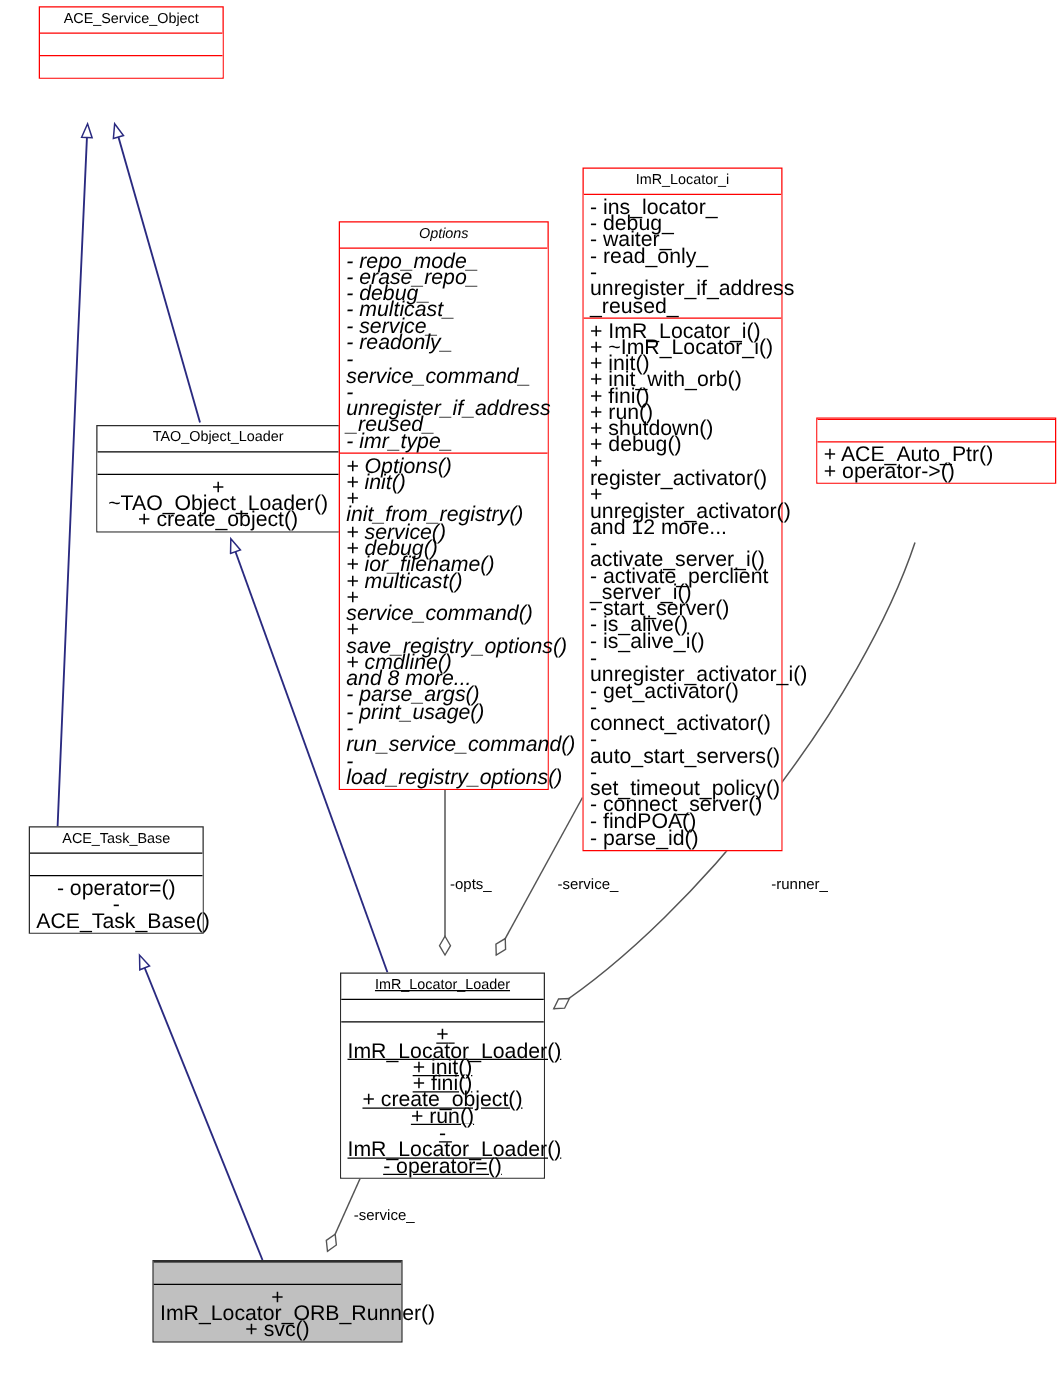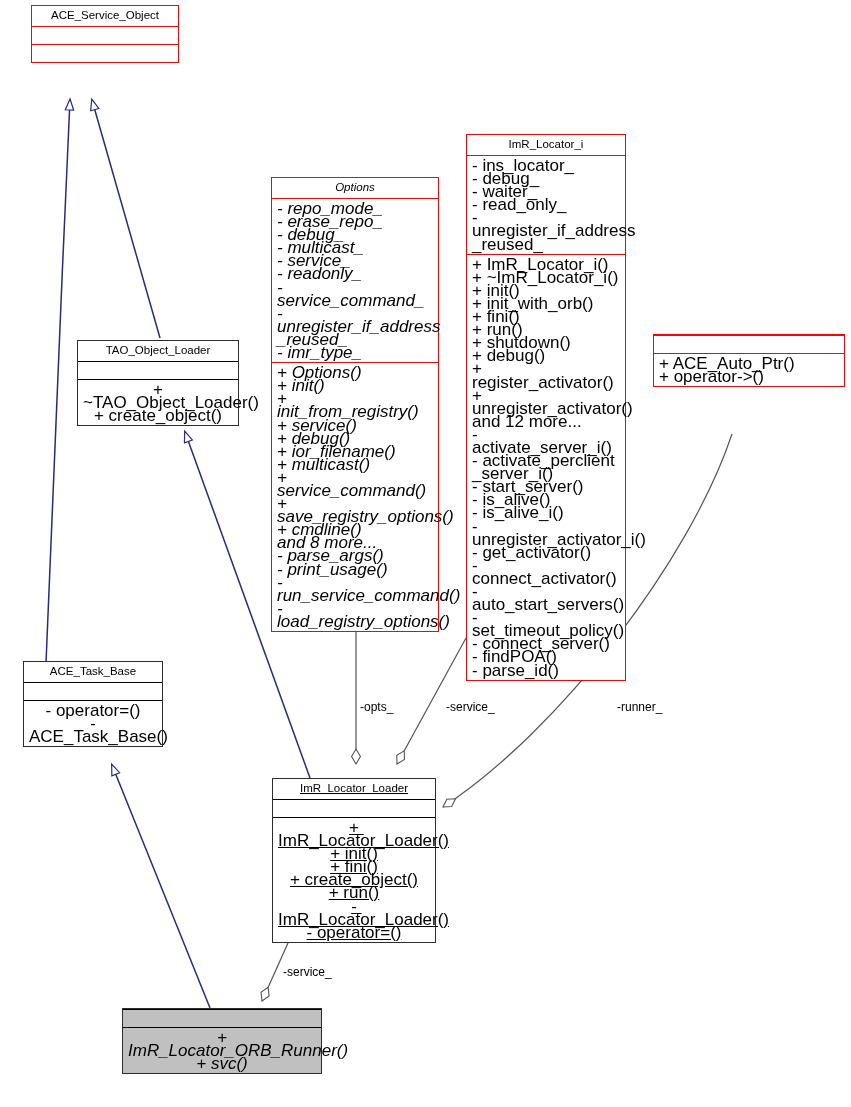--- a/index.html
+++ b/index.html
@@ -25,21 +25,21 @@
   }
   .uml-class {
     position: absolute;
     box-sizing: border-box;
     border: 1px solid #ff0000;
     background: #ffffff;
     z-index: 5;
   }
   .uml-class.black-border { border: 1px solid #2d2d2d; }
   .uml-class.gray-fill { background: #c0c0c0; }
-  .uml-class.gray-fill .sec { background: #c0c0c0; font-style: italic; }
+  .uml-class.gray-fill .sec { background: #c0c0c0; }
   .cls-title {
     box-sizing: border-box;
     text-align: center;
     font-size: 11.5px;
     color: #000000;
     padding: 3px 4px 4px 4px;
     line-height: 13px;
     white-space: pre-line;
   }
   .sec {
@@ -93,21 +93,21 @@
 
     <path d="M 288,943 L 262,1001" fill="none" stroke="#555555" stroke-width="1.2" marker-end="url(#agg-diamond-open)"></path>
   </svg>
 
   <div class="uml-class" style="left:5px; top:5px; width:148px;margin-left:26px;">
     <div class="cls-title">ACE_Service_Object</div>
     <div class="sec empty"></div>
     <div class="sec empty"></div>
   </div>
 
-  <div class="uml-class black-border" style="left:77px; top:340px; width:162px;">
+  <div class="uml-class black-border" style="left:77px; top:340px; width:195px;">
     <div class="cls-title">TAO_Object_Loader</div>
     <div class="sec empty"></div>
     <div class="sec">
         <div class="row">+ ~TAO_Object_Loader()</div>
         <div class="row">+ create_object()</div>
       </div>
   </div>
 
   <div class="uml-class" style="left:271px; top:177px; width:168px;font-style:italic;">
     <div class="cls-title">Options</div>

